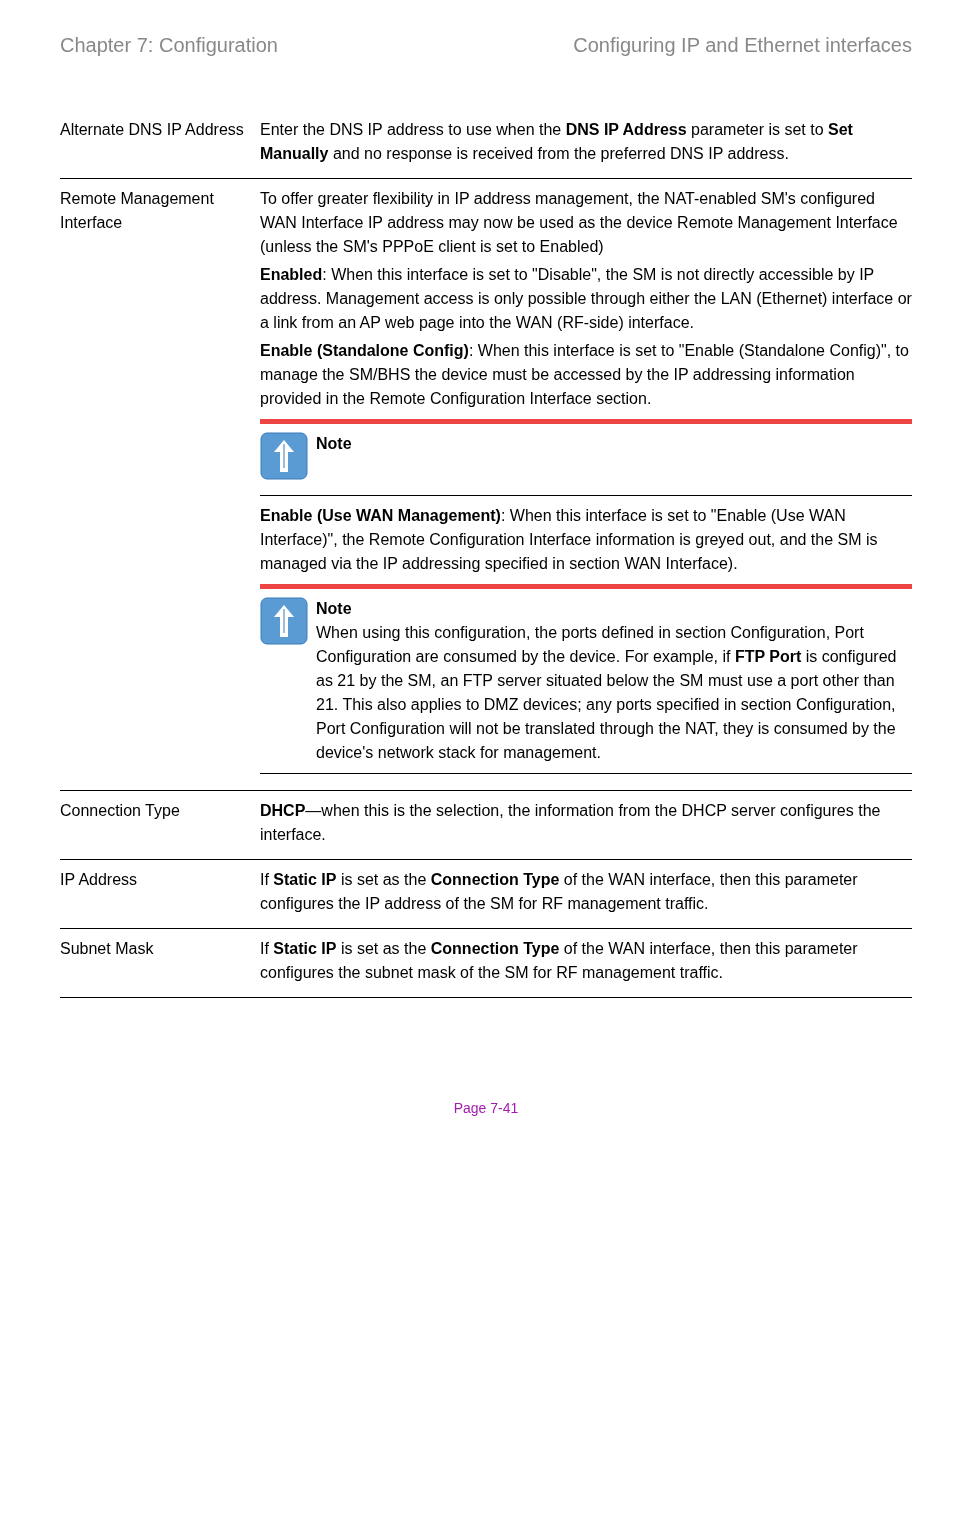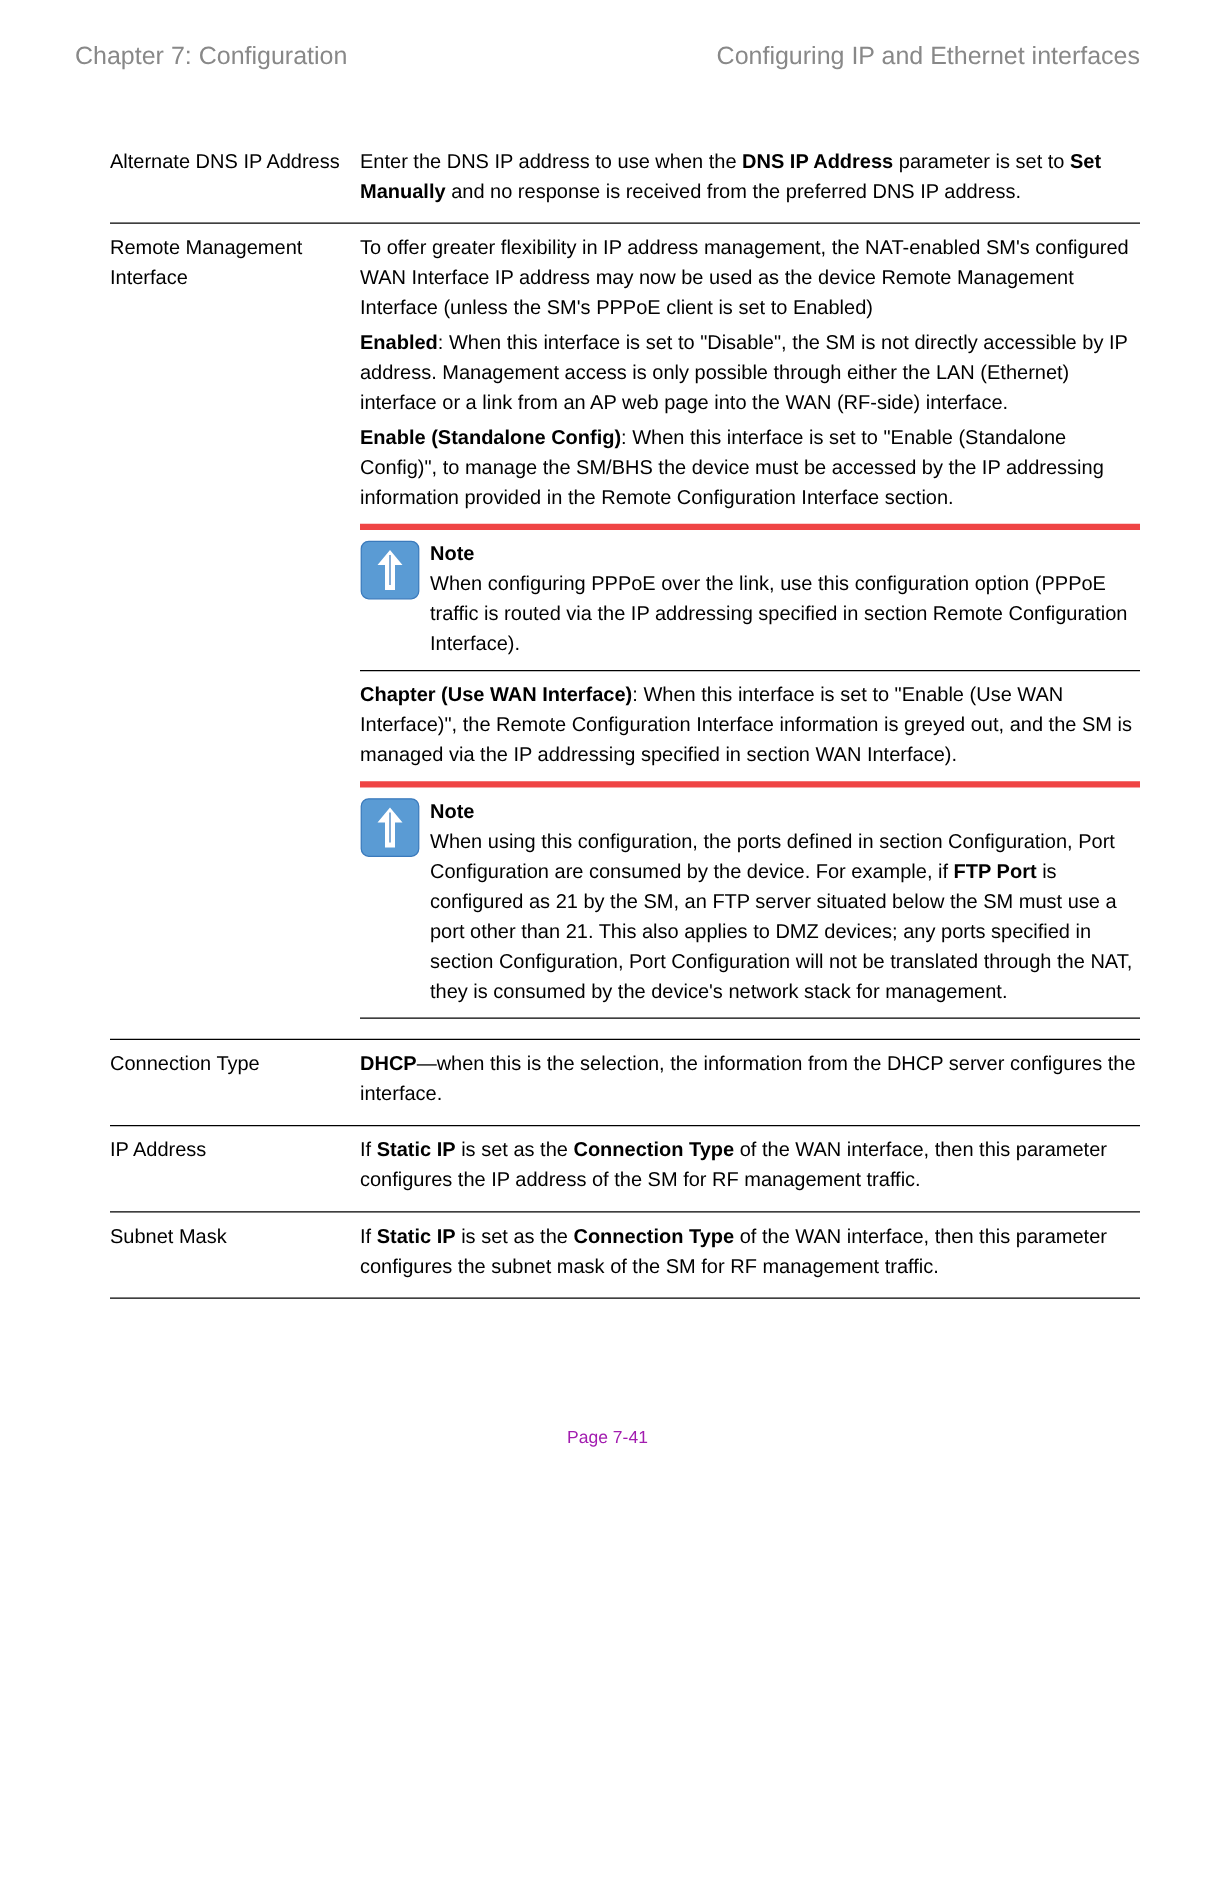--- a/index.html
+++ b/index.html
@@ -24,21 +24,20 @@
       font-size: 20px;
       margin-bottom: 50px;
     }
     .content-table {
       width: 100%;
     }
     .row {
       display: flex;
       border-top: 1px solid #000;
       padding: 8px 0;
-      margin-left: 28px;
     }
     .row:first-child {
       border-top: none;
     }
     .row.last {
       border-bottom: 1px solid #000;
     }
     .param-name {
       width: 200px;
       flex-shrink: 0;
@@ -112,26 +111,25 @@
       <div class="note-box">
         <div class="note-icon">
           <svg class="icon-svg" viewBox="0 0 48 48">
             <rect x="1" y="1" width="46" height="46" rx="6" fill="#5a9bd4" stroke="#3a7abc" stroke-width="1"></rect>
             <polygon points="24,8 34,20 28,20 28,40 20,40 20,20 14,20" fill="#ffffff"></polygon>
             <line x1="24" y1="12" x2="24" y2="36" stroke="#3a7abc" stroke-width="1"></line>
           </svg>
         </div>
         <div class="note-text">
           <div class="bold">Note</div>
-          <div>When configuring PPPoE over the link, use this configuration option (PPPoE traffic is routed via the IP addressing specified in section Remote Configuration Interface).</div>
         </div>
       </div>
 
       <div class="para">
-        <span class="bold">Chapter (Use WAN Interface)</span><span>: When this interface is set to "Enable (Use WAN Interface)", the Remote Configuration Interface information is greyed out, and the SM is managed via the IP addressing specified in section WAN Interface).</span>
+        <span class="bold">Enable (Use WAN Management)</span><span>: When this interface is set to "Enable (Use WAN Interface)", the Remote Configuration Interface information is greyed out, and the SM is managed via the IP addressing specified in section WAN Interface).</span>
       </div>
 
       <div class="note-box">
         <div class="note-icon">
           <svg class="icon-svg" viewBox="0 0 48 48">
             <rect x="1" y="1" width="46" height="46" rx="6" fill="#5a9bd4" stroke="#3a7abc" stroke-width="1"></rect>
             <polygon points="24,8 34,20 28,20 28,40 20,40 20,20 14,20" fill="#ffffff"></polygon>
             <line x1="24" y1="12" x2="24" y2="36" stroke="#3a7abc" stroke-width="1"></line>
           </svg>
         </div>

